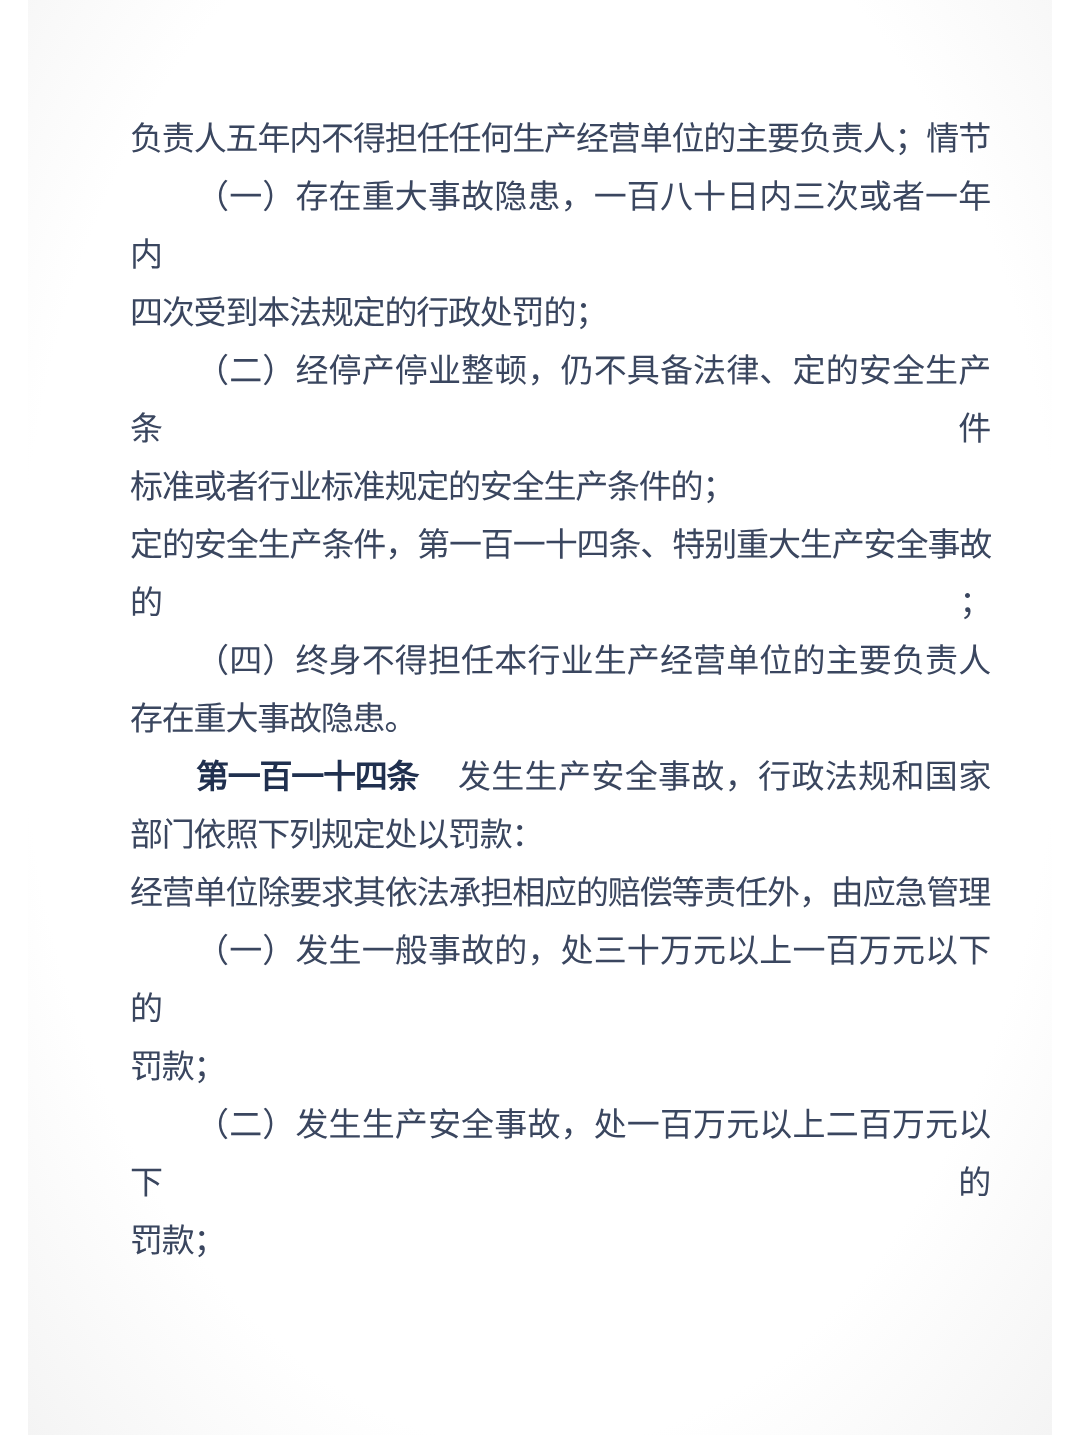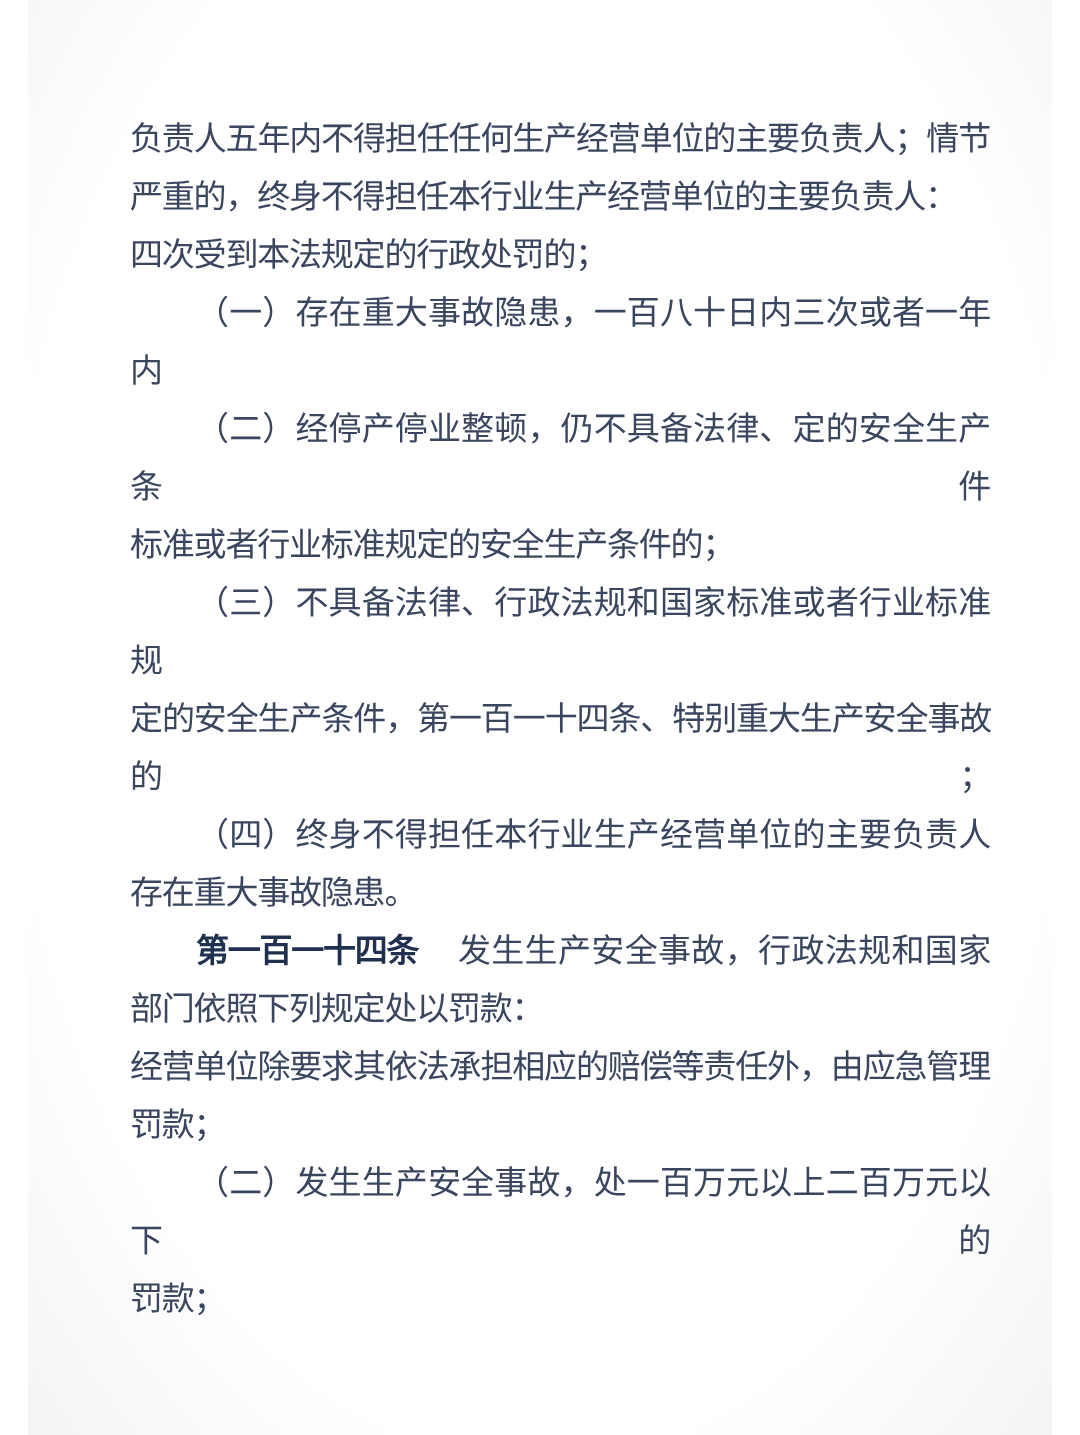--- a/index.html
+++ b/index.html
@@ -43,31 +43,30 @@
     letter-spacing: -2.8px;
     color: var(--article-heading, #20304f);
     margin-right: 1.2em;
   }
 </style>
 </head>
 <body>
 
 <div class="page">
   <div class="line">负责人五年内不得担任任何生产经营单位的主要负责人；情节</div>
-  <div class="line end">严重的，终身不得担任本行业生产经营单位的主要负责人：</div>
+  <div class="line indent">（一）存在重大事故隐患，一百八十日内三次或者一年内</div>
   <div class="line end">四次受到本法规定的行政处罚的；</div>
-  <div class="line indent">（一）存在重大事故隐患，一百八十日内三次或者一年内</div>
   <div class="line indent">（二）经停产停业整顿，仍不具备法律、定的安全生产条件</div>
   <div class="line end">标准或者行业标准规定的安全生产条件的；</div>
-  <div class="line indent">（三）不具备法律、行政法规和国家标准或者行业标准规</div>
   <div class="line tight">定的安全生产条件，第一百一十四条、特别重大生产安全事故的；</div>
   <div class="line indent">（四）终身不得担任本行业生产经营单位的主要负责人</div>
   <div class="line end">存在重大事故隐患。</div>
   <div class="line indent article">
     <span class="article-no">第一百一十四条</span><span>发生生产安全事故，行政法规和国家</span>
   </div>
   <div class="line end">部门依照下列规定处以罚款：</div>
   <div class="line">经营单位除要求其依法承担相应的赔偿等责任外，由应急管理</div>
+  <div class="line indent">（一）发生一般事故的，处三十万元以上一百万元以下的</div>
   <div class="line end">罚款；</div>
   <div class="line indent">（二）发生生产安全事故，处一百万元以上二百万元以下的</div>
   <div class="line end">罚款；</div>
 
 </div>
 
 </body></html>

